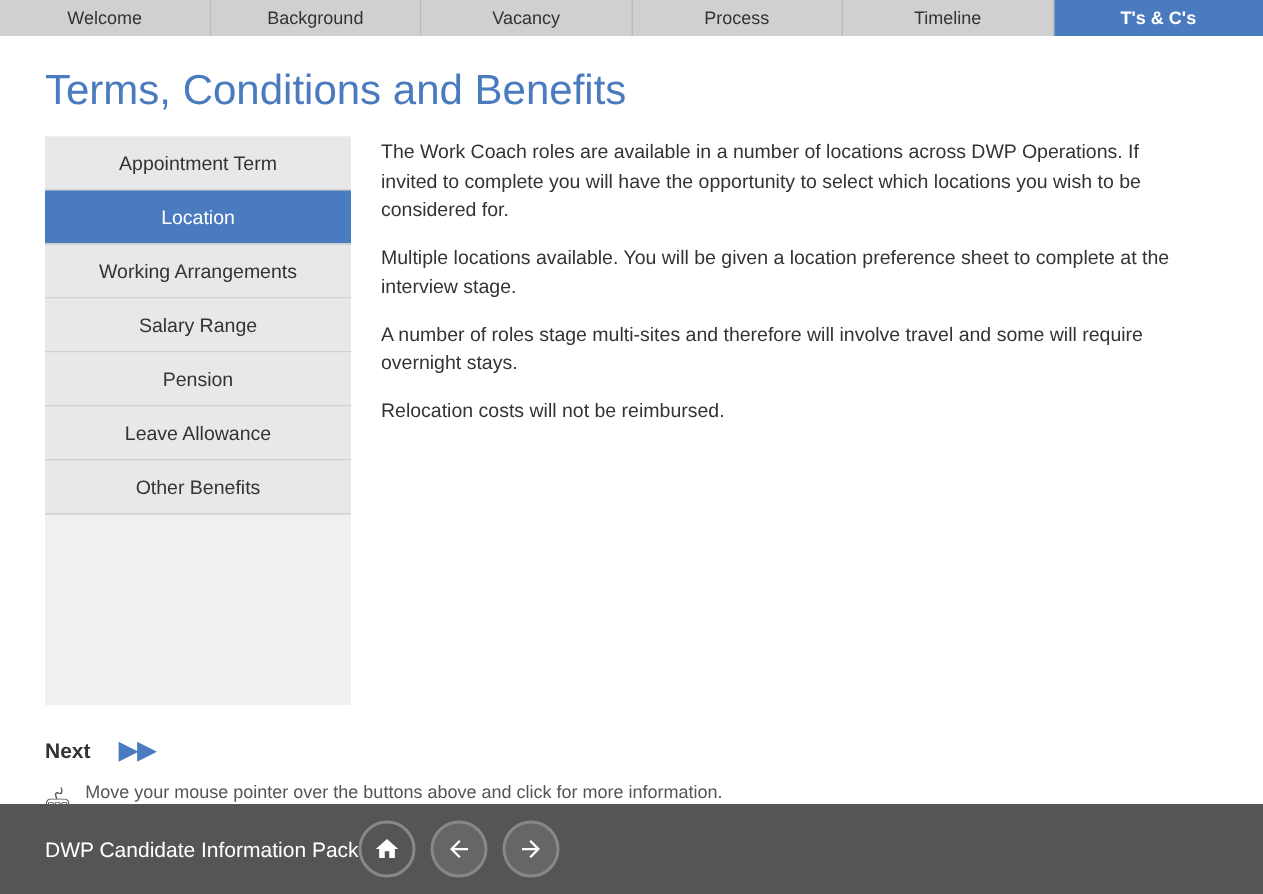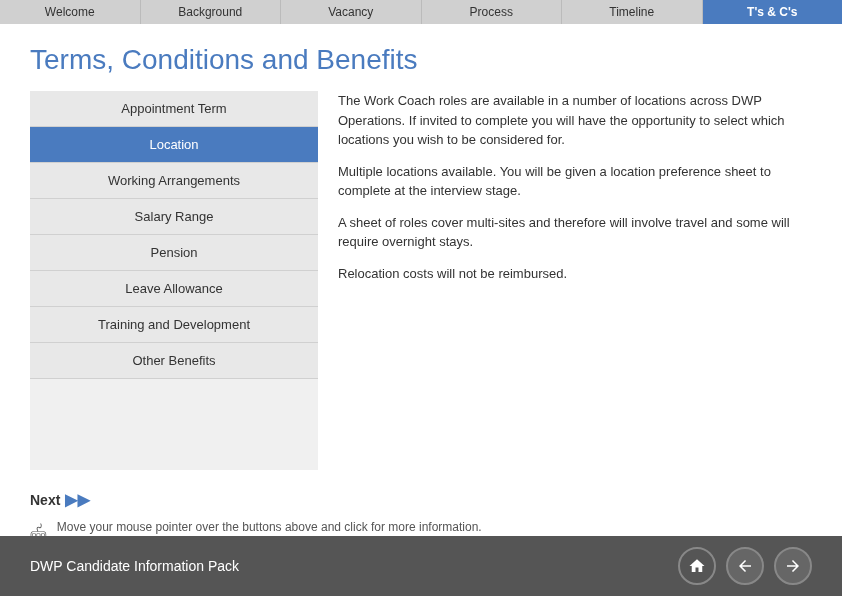--- a/index.html
+++ b/index.html
@@ -54,21 +54,21 @@
     }
 
     .content-area {
       display: flex;
       gap: 20px;
       flex: 1;
     }
 
     
     .sidebar {
-      width: 288px;
+      width: 204px;
       flex-shrink: 0;
       background: #f0f0f0;
     }
 
     .sidebar-item {
       padding: 10px 15px;
       font-size: 13px;
       color: #333;
       text-align: center;
       background: #e8e8e8;
@@ -95,21 +95,21 @@
     .next-area {
       display: flex;
       align-items: flex-start;
       gap: 20px;
       padding: 5px 30px;
       margin-top: 5px;
     }
     .next-button {
       display: flex;
       align-items: center;
-      gap: 5px;
+      gap: 19px;
       font-size: 14px;
       color: #333;
       cursor: pointer;
       font-weight: bold;
       text-decoration: none;
     }
     .next-arrows {
       color: #4a7bbf;
       font-size: 16px;
     }
@@ -135,21 +135,20 @@
     
     .footer {
       position: absolute;
       bottom: 0;
       left: 0;
       right: 0;
       height: 60px;
       background: #555;
       display: flex;
       align-items: center;
-      justify-content: space-between;
       padding: 0 30px;
     }
     .footer-title {
       color: #fff;
       font-size: 14px;
     }
     .footer-nav {
       display: flex;
       gap: 10px;
     }
@@ -188,28 +187,27 @@
 
   <div class="content-area">
 
     <div class="sidebar">
     <div class="sidebar-item">Appointment Term</div>
         <div class="sidebar-item active">Location</div>
         <div class="sidebar-item">Working Arrangements</div>
         <div class="sidebar-item">Salary Range</div>
         <div class="sidebar-item">Pension</div>
         <div class="sidebar-item">Leave Allowance</div>
-        <div class="sidebar-item">Training and Development</div>
         <div class="sidebar-item">Other Benefits</div>
       </div>
 
     <div class="right-content">
     <p>The Work Coach roles are available in a number of locations across DWP Operations.  If invited to complete you will have the opportunity to select which locations you wish to be considered for.</p>
         <p>Multiple locations available. You will be given a location preference sheet to complete at the interview stage.</p>
-        <p>A sheet of roles cover multi-sites and therefore will involve travel and some will require overnight stays.</p>
+        <p>A number of roles stage multi-sites and therefore will involve travel and some will require overnight stays.</p>
         <p>Relocation costs will not be reimbursed.</p>
       </div>
   </div>
 </div>
 
 <div style="padding: 0 30px;">
   <div class="next-area" style="padding: 5px 0;">
     <a class="next-button">
       <span>Next</span>
       <span class="next-arrows">▶▶</span>

